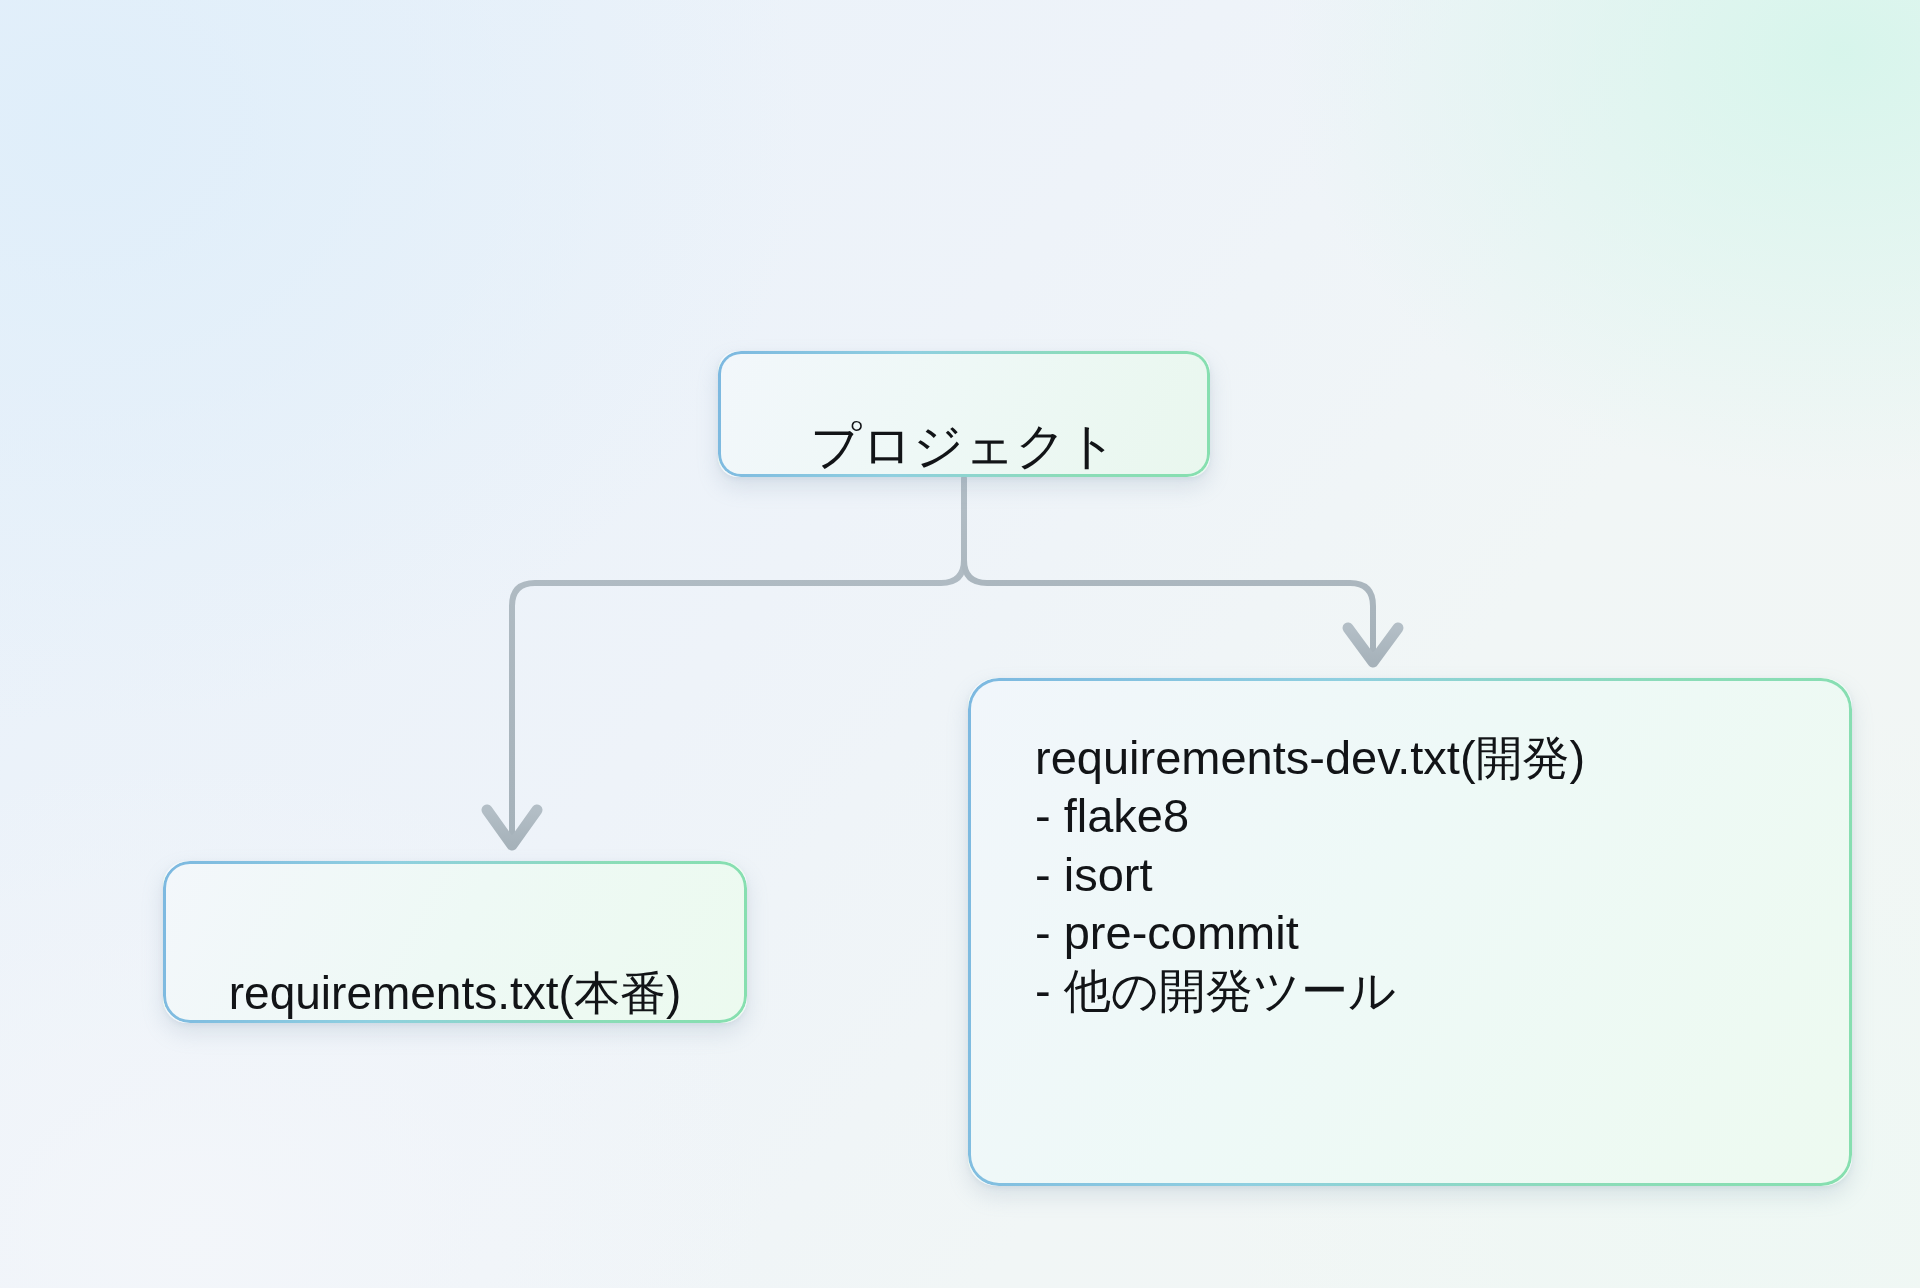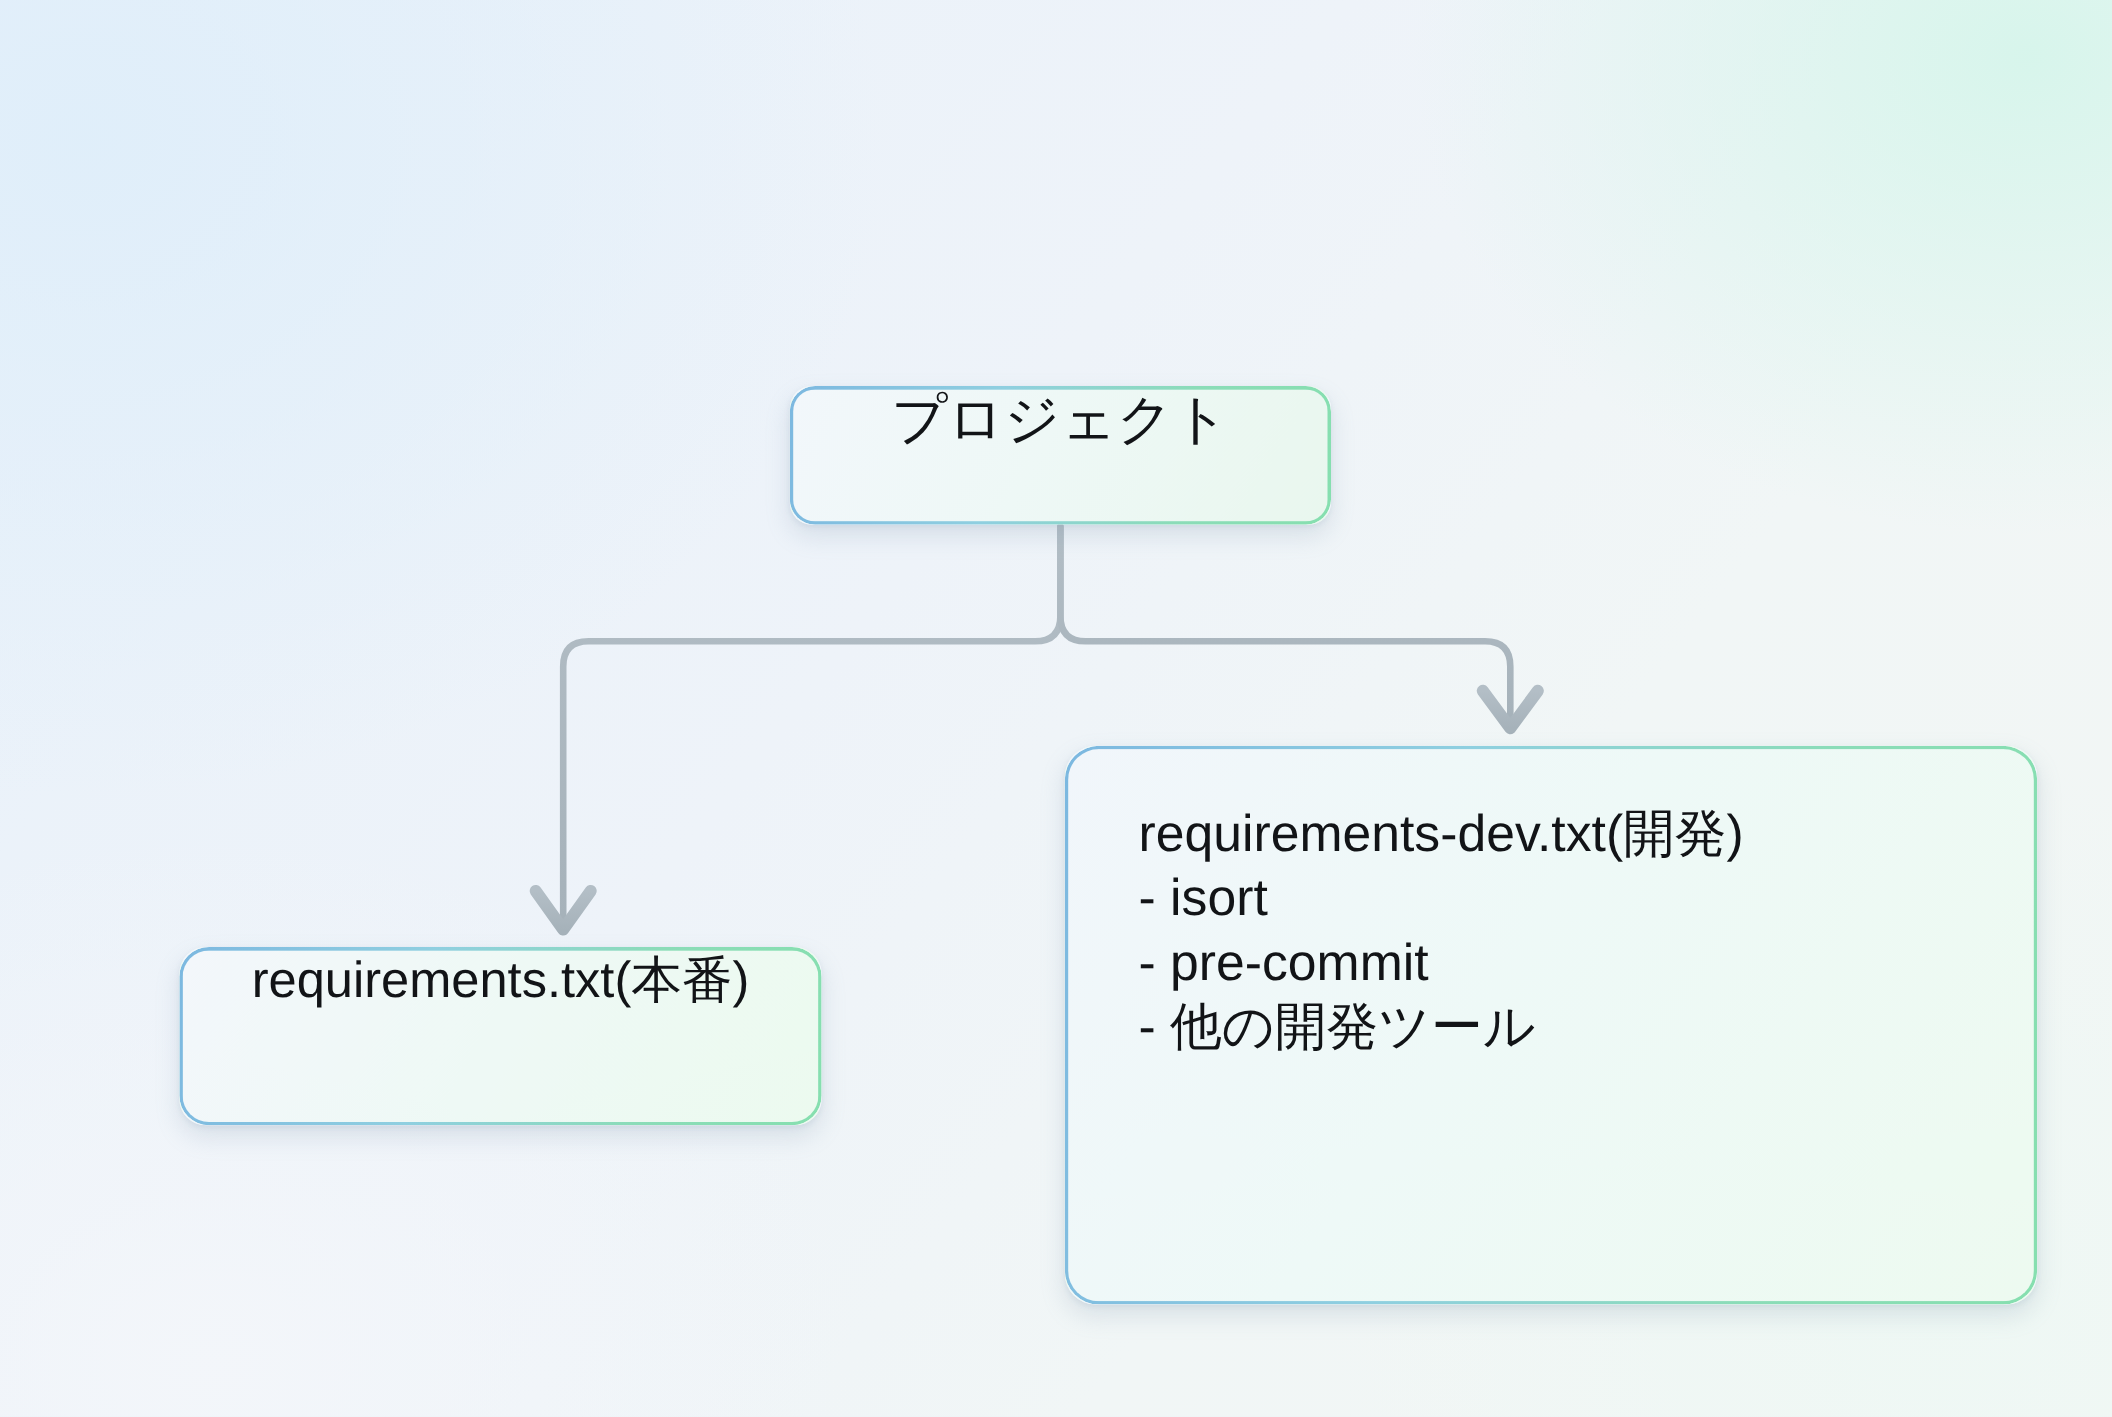--- a/index.html
+++ b/index.html
@@ -55,21 +55,21 @@
 
   
   .node {
     position: absolute;
     box-sizing: border-box;
     border-radius: 22px;
     border: 3px solid transparent;
     background-clip: padding-box;
     box-shadow: 0 10px 22px rgba(120,145,170,0.20), 0 2px 5px rgba(120,145,170,0.12);
     display: flex;
-    align-items: flex-start;
+    align-items: flex-end;
     color: #121417;
   }
   .node::before {
     content: "";
     position: absolute;
     inset: -3px;
     border-radius: 25px;
     padding: 3px;
     background: linear-gradient(100deg, #7cb8e0 0%, #8fcfe0 38%, #8bdcb8 72%, #86dfaf 100%);
     -webkit-mask: linear-gradient(#000 0 0) content-box, linear-gradient(#000 0 0);
@@ -167,19 +167,20 @@
     <div class="node-inner">プロジェクト</div>
   </div>
 
   <div class="node" id="node-prod">
     <div class="node-inner">requirements.txt(本番)</div>
   </div>
 
   <div class="node" id="node-dev">
     <div class="node-inner">
       <div class="dev-line">requirements-dev.txt(開発)</div>
+      <div class="dev-line">- flake8</div>
       <div class="dev-line">- isort</div>
       <div class="dev-line">- pre-commit</div>
       <div class="dev-line">- 他の開発ツール</div>
     </div>
   </div>
 
 </div>
 
 </body></html>

